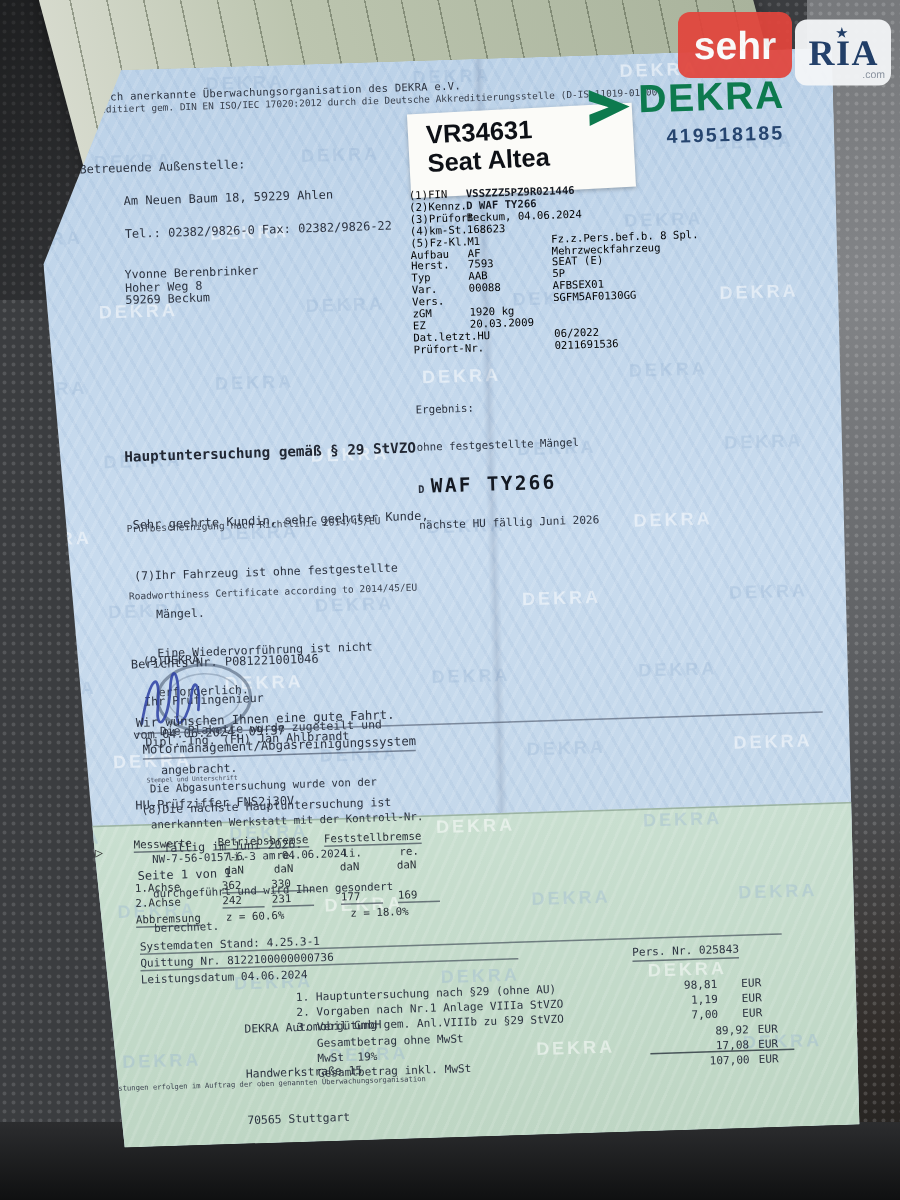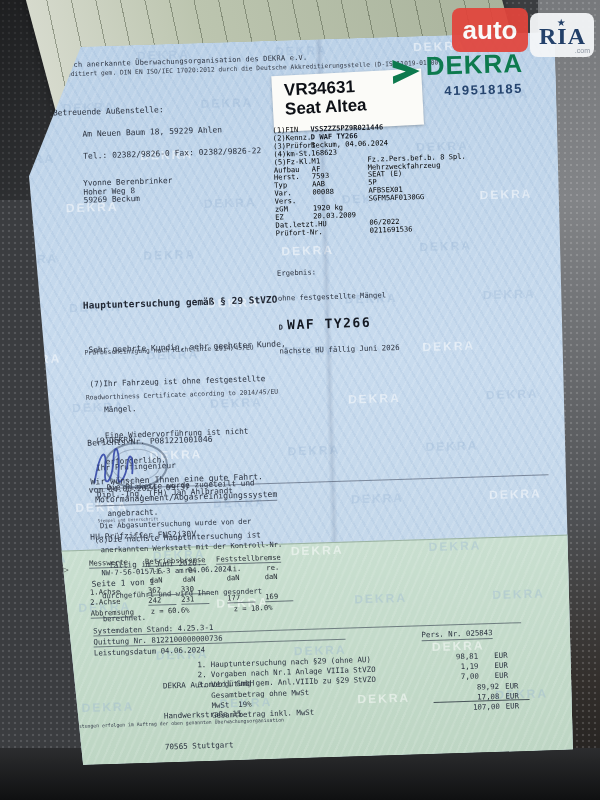--- a/index.html
+++ b/index.html
@@ -312,20 +312,20 @@
     <div class="t itm" style="left:462px;top:658px;">EUR</div>
     <div class="hl" style="left:390px;top:666px;width:96px;border-top-color:rgba(40,50,60,0.8);"></div>
     <div class="t itm" style="left:168px;top:668px;">Gesamtbetrag inkl. MwSt</div>
     <div class="t itm amt" style="left:400px;top:668px;width:56px;">107,00</div>
     <div class="t itm" style="left:462px;top:668px;">EUR</div>
 
     <div class="t footnote">Leistungen erfolgen im Auftrag der oben genannten Überwachungsorganisation</div>
   </div>
 
   <div class="abs bm-auto">
-      <span>auto</span>
+      <span>sehr</span>
     </div>
   <div class="abs bm-ria">
     <span class="star">★</span>
     <span class="ria">RIA</span>
     <span class="tld">.com</span>
   </div>
 </div>
 
 </body></html>

